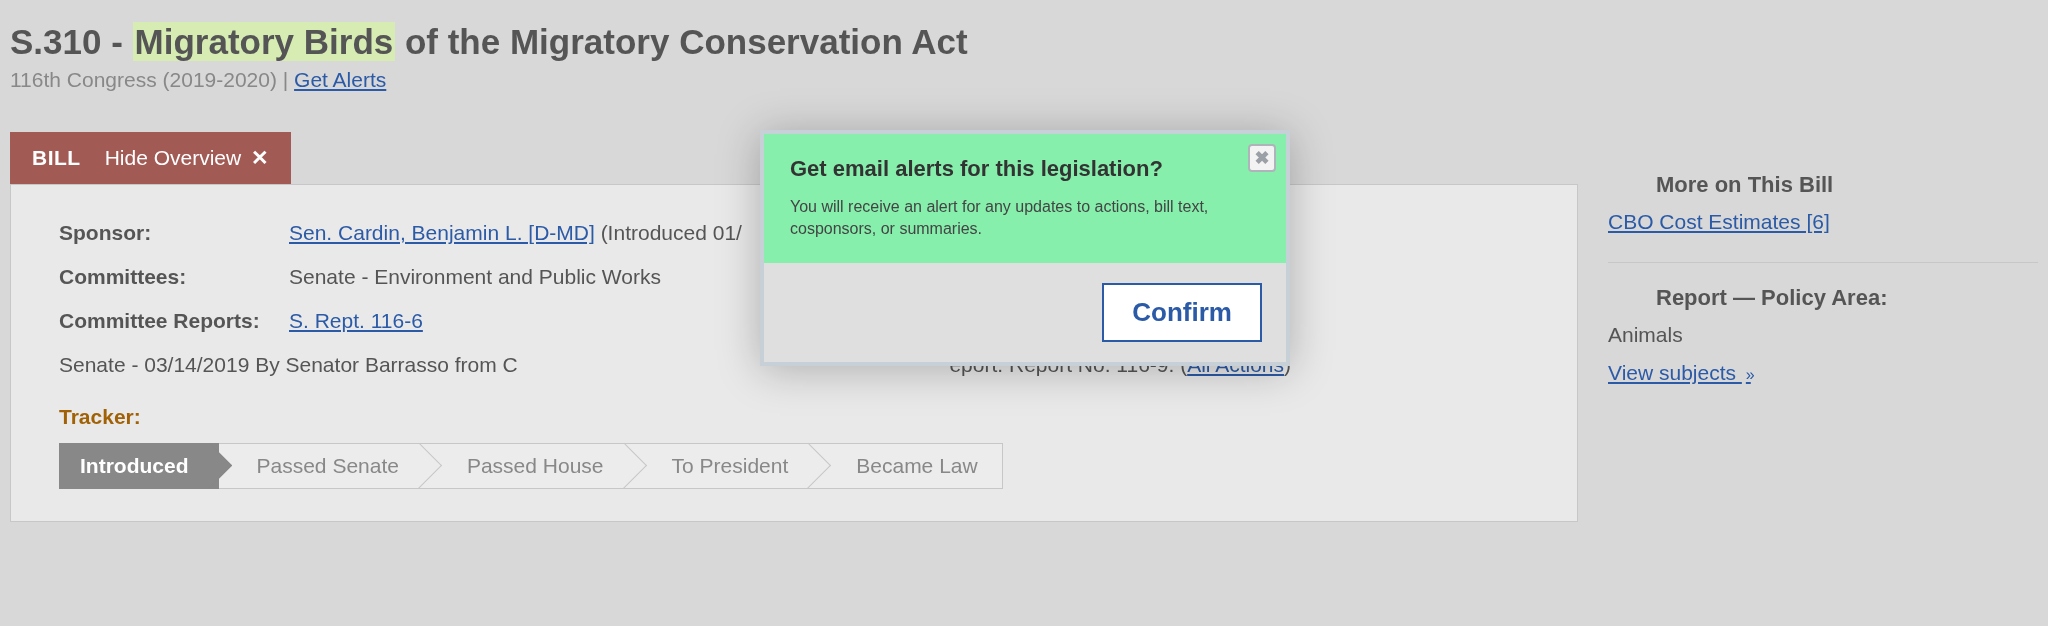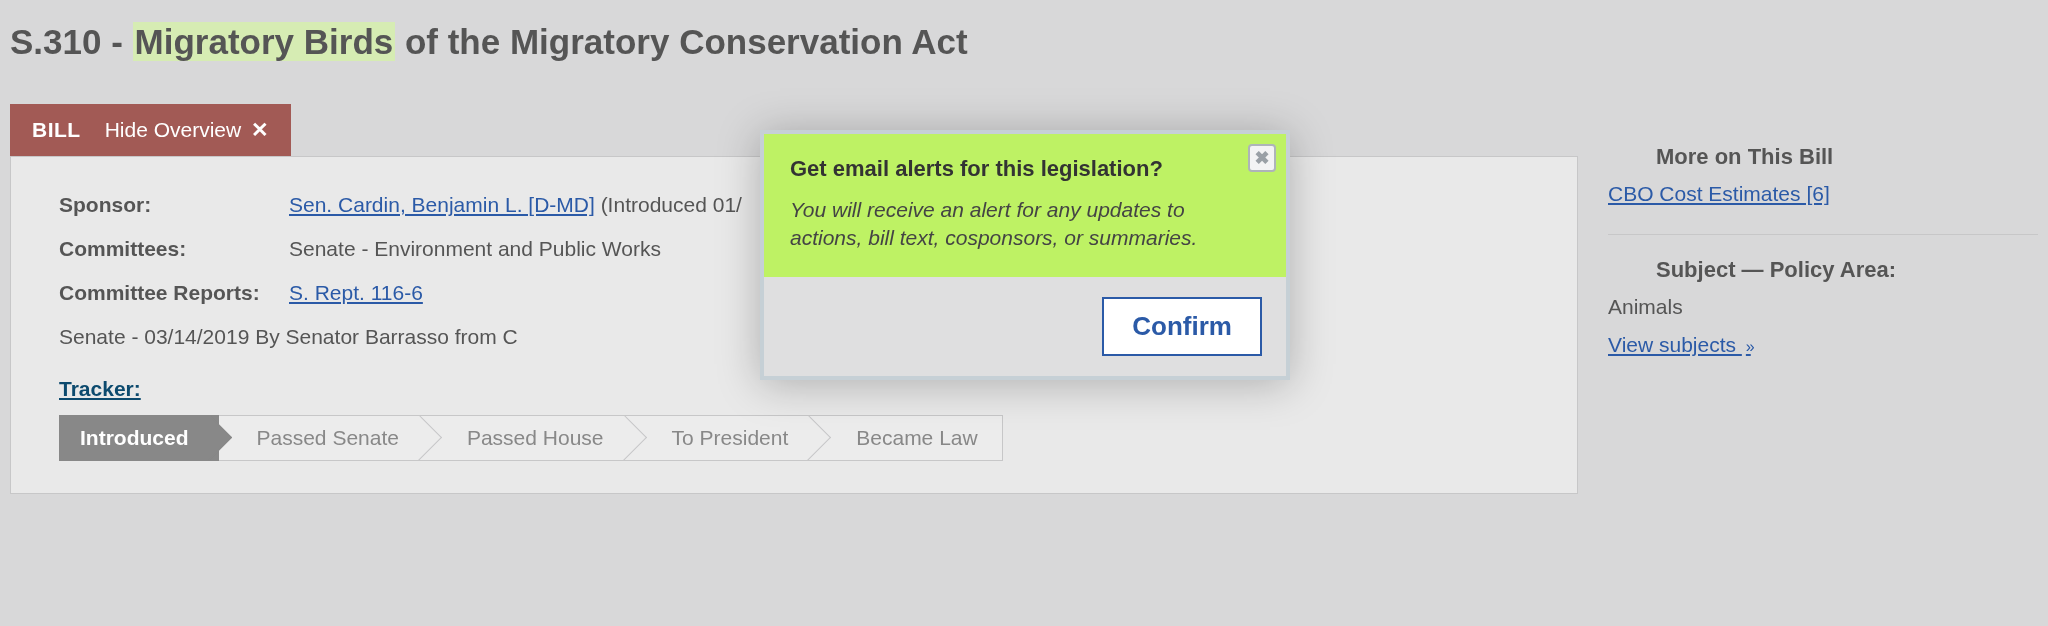--- a/index.html
+++ b/index.html
@@ -56,21 +56,21 @@
   .overview-card {
     background: #e9e9e9;
     border: 1px solid #c7c7c8;
     padding: 36px 48px 32px 48px;
   }
   .row { display: flex; margin-bottom: 20px; font-size: 21px; color: #444; }
   .row .label { width: 230px; font-weight: 700; color: #555; }
   .row .value { flex: 1; color: #555; }
   .row .value a { color: #2b5aa7; text-decoration: underline; }
 
-  .tracker-label { font-size: 21px; font-weight: 700; color: #0c4a6e; margin-top: 28px; margin-bottom: 14px; text-decoration: underline; }
+  .tracker-label { font-size: 21px; font-weight: 700; color: #a16207; margin-top: 28px; margin-bottom: 14px; }
   .tracker { display: flex; position: relative; }
   .step {
     position: relative;
     padding: 10px 30px 10px 38px;
     font-size: 21px;
     color: #888;
     background: #ececec;
     border-top: 1px solid #c7c7c8;
     border-bottom: 1px solid #c7c7c8;
   }
@@ -134,33 +134,32 @@
     position: absolute;
     left: 760px; top: 130px;
     width: 530px;
     border: 4px solid #c6d0d6;
     background: #fff;
     box-shadow: 0 4px 40px rgba(0,0,0,0.25);
     z-index: 100;
   }
   .modal-body {
     padding: 22px 26px 24px 26px;
-    background: #bef264;
+    background: #86efac;
   }
   .modal-title {
     font-size: 22px;
     font-weight: 700;
     color: #333;
     margin-bottom: 14px;
   }
   .modal-text {
-    font-size: 21px;
+    font-size: 16px;
     color: #444;
     line-height: 1.35;
-    font-style: italic;
   }
   .modal-footer {
     background: #dfdfe0;
     padding: 20px 24px;
     display: flex;
     justify-content: flex-end;
   }
   .confirm-btn {
     background: #fff;
     border: 2px solid #2b5aa7;
@@ -187,20 +186,23 @@
   }
 </style>
 </head>
 <body>
 
 <div class="page">
 
   <h1 class="title">
     <span>S.310 - </span><span class="hl">Migratory Birds</span><span> of the Migratory Conservation Act</span>
   </h1>
+  <div class="subtitle">
+    <span>116th Congress (2019-2020)</span><span> | </span><a href="#">Get Alerts</a>
+  </div>
 
   <div class="content-row">
     <div class="left-col">
       <div class="tab-bar">
         <div class="tab">
           <span class="bill-label">BILL</span>
           <span class="hide-overview">
             <span>Hide Overview</span>
             <span class="x">✕</span>
           </span>
@@ -240,21 +242,21 @@
             <div class="step">To President<div class="chev"></div></div>
             <div class="step">Became Law</div>
           </div>
       </div>
     </div>
 
     <div class="right-col">
       <div class="side-heading">More on This Bill</div>
       <div class="side-link"><a href="#">CBO Cost Estimates [6]</a></div>
       <hr class="side-sep">
-      <div class="side-heading">Subject — Policy Area:</div>
+      <div class="side-heading">Report — Policy Area:</div>
       <div class="side-text">Animals</div>
       <div class="side-link">
         <a href="#">
           <span>View subjects </span><span class="chevrons">»</span>
         </a>
       </div>
     </div>
   </div>
 </div>
 

